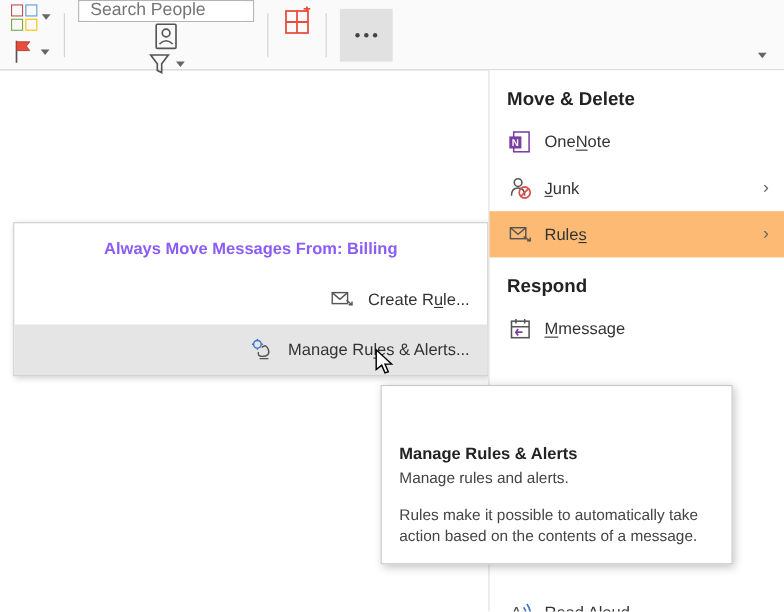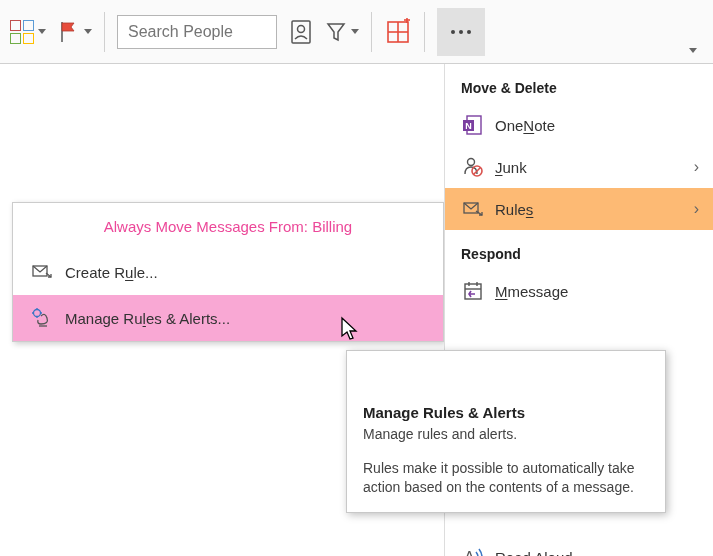--- a/index.html
+++ b/index.html
@@ -1,19 +1,19 @@
 <!DOCTYPE html>
 <html><head>
 <meta charset="utf-8">
 <style>
 * { margin: 0; padding: 0; box-sizing: border-box; font-family: "Segoe UI", sans-serif; }
 body { width: 713px; height: 556px; background: #fff; position: relative; overflow: hidden; }
 
 .ribbon { height: 64px; border-bottom: 1px solid #d0d0d0; display: flex; align-items: center; padding: 0 4px; background: #fafafa; }
-.ribbon-group { display: flex; align-items: center; height: 100%; }
+.ribbon-group { display: flex; align-items: center; height: 100%; flex-direction: column; }
 .divider { width: 1px; background: #d0d0d0; height: 40px; margin: 0 6px; }
 
 .ribbon-btn { display: flex; align-items: center; justify-content: center; height: 40px; padding: 0 6px; cursor: pointer; }
 .ribbon-btn .caret { margin-left: 4px; }
 
 .categories-icon { display: grid; grid-template: repeat(2,11px)/repeat(2,11px); gap: 2px; }
 .categories-icon span { border: 1.5px solid #666; }
 .categories-icon span:nth-child(1){border-color:#c0504d;}
 .categories-icon span:nth-child(2){border-color:#5b9bd5;}
 .categories-icon span:nth-child(3){border-color:#70ad47;}
@@ -25,28 +25,28 @@
 .caret { width: 0; height: 0; border-left: 4px solid transparent; border-right: 4px solid transparent; border-top: 5px solid #666; }
 
 .overflow-btn { width: 48px; height: 48px; background: #e1e1e1; margin-left: 6px; display:flex; align-items:center; justify-content:center; }
 .dots { display:flex; gap:4px; }
 .dots span { width:4px; height:4px; border-radius:50%; background:#444; }
 
 .collapse-caret { position: absolute; right: 16px; top: 48px; }
 
 
 .rules-popup { position:absolute; left:12px; top:202px; width:432px; background:#fff; border:1px solid #ccc; box-shadow: 2px 2px 6px rgba(0,0,0,0.2); }
-.rules-popup .row { height:46px; display:flex; align-items:center; padding:0 16px; font-size:15px; color:#333; }
-.rules-popup .row.title { justify-content:center; color:#ec4899; }
+.rules-popup .row { height:46px; display:flex; align-items:center; padding:0 16px; font-size:15px; color:#333;justify-content:flex-end; }
+.rules-popup .row.title { justify-content:center; color:#8b5cf6;font-weight:bold; }
 .rules-popup .row .ico { width:26px; display:flex; justify-content:center; margin-right:10px; color:#505050; }
-.rules-popup .row.highlight { background:#f9a8d4; }
+.rules-popup .row.highlight { background:#e5e5e5; }
 
 
 .menu { position:absolute; left:444px; top:64px; right:0; bottom:0; background:#fff; border-left:1px solid #ddd; }
-.menu .section-title { font-weight:600; font-size:14px; padding:16px 16px 8px; color:#222; }
+.menu .section-title { font-weight:600; font-size:17px; padding:16px 16px 8px; color:#222; }
 .menu-row { height:42px; display:flex; align-items:center; padding:0 14px; font-size:15px; color:#333; cursor:pointer; position:relative; }
 .menu-row .ico { width:28px; display:flex; justify-content:center; margin-right:8px; color:#555; }
 .menu-row .chev { position:absolute; right:14px; color:#666; font-size:16px; }
 .menu-row.active { background:#fdba74; }
 .menu-row.partial { color:#999; }
 
 .u { text-decoration: underline; text-underline-offset: 2px; }
 
 
 .tooltip { position:absolute; left:346px; top:350px; width:320px; background:#fff; border:1px solid #c8c8c8; box-shadow:2px 2px 8px rgba(0,0,0,0.25); padding:14px 16px; font-size:14px; color:#444; }

